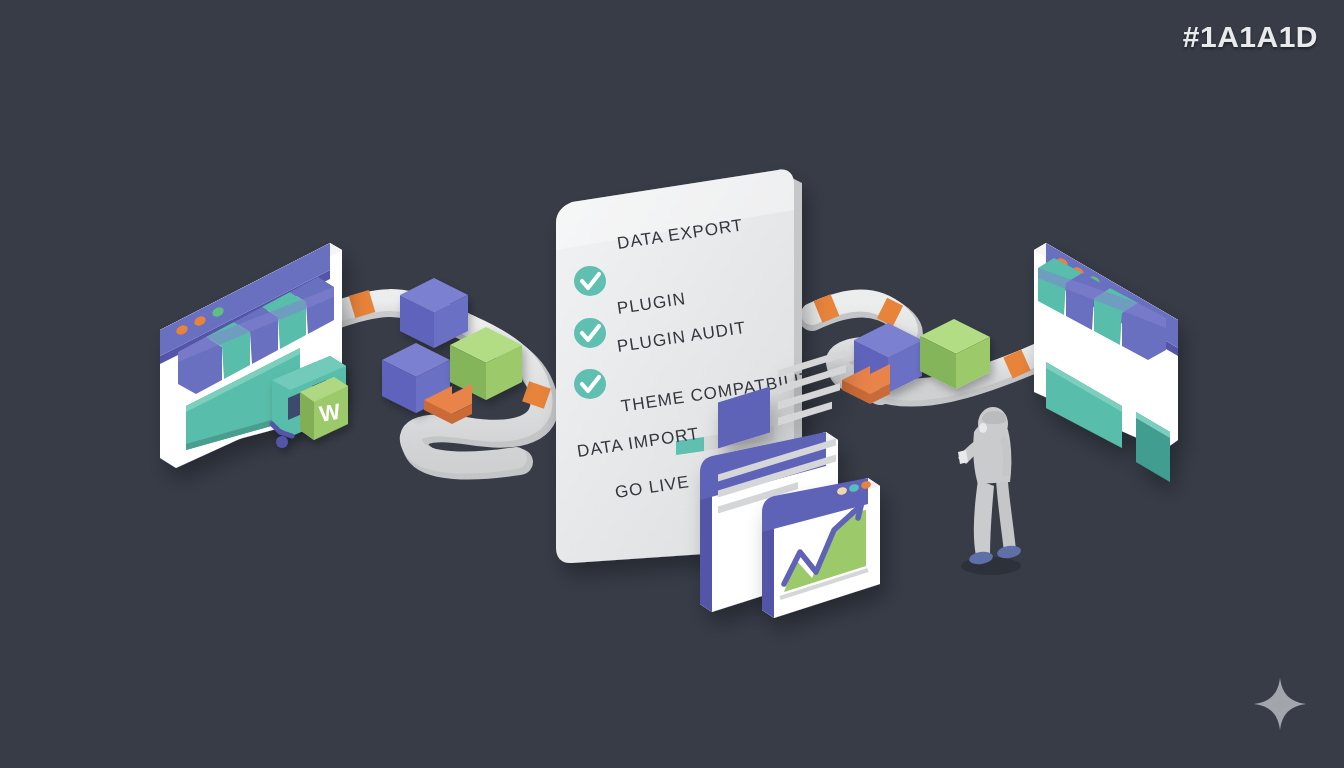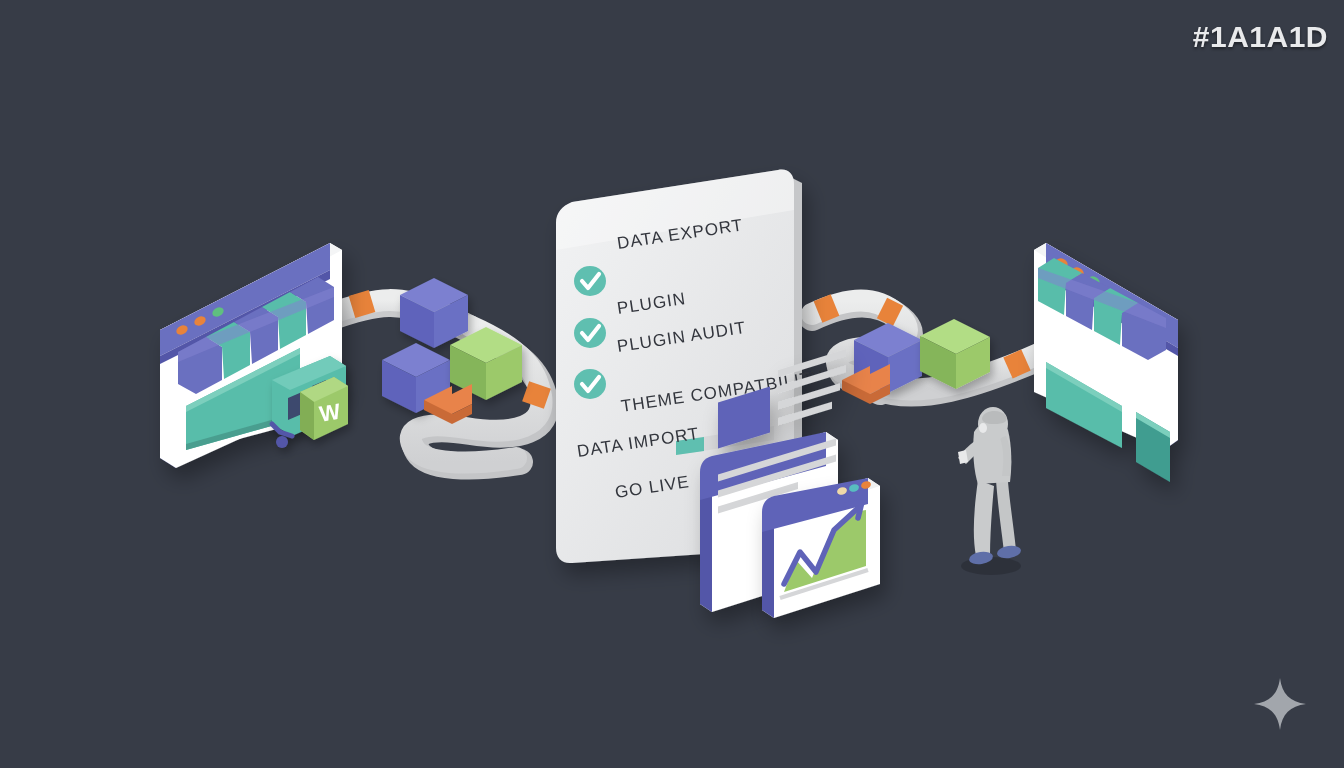--- a/index.html
+++ b/index.html
@@ -6,21 +6,21 @@
   body{
     width:1344px;height:768px;
     background:#373c47;
     font-family:"Liberation Sans", sans-serif;
     overflow:hidden;
     position:relative;
   }
   #stage{position:absolute;inset:0;}
   #stage svg{display:block;width:1344px;height:768px;}
   .wm{
-    position:absolute;right:16px;top:20px;
+    position:absolute;right:26px;top:20px;
     color:#e9eaec;font-size:30px;font-weight:bold;
     letter-spacing:.5px;
     text-shadow:0 2px 3px rgba(0,0,0,.45);
     font-family:"Liberation Sans", sans-serif;
   }
   .sparkle{position:absolute;right:36px;bottom:36px;width:56px;height:56px;}
 </style>
 </head>
 <body style="background: rgb(55, 60, 71);">
 

